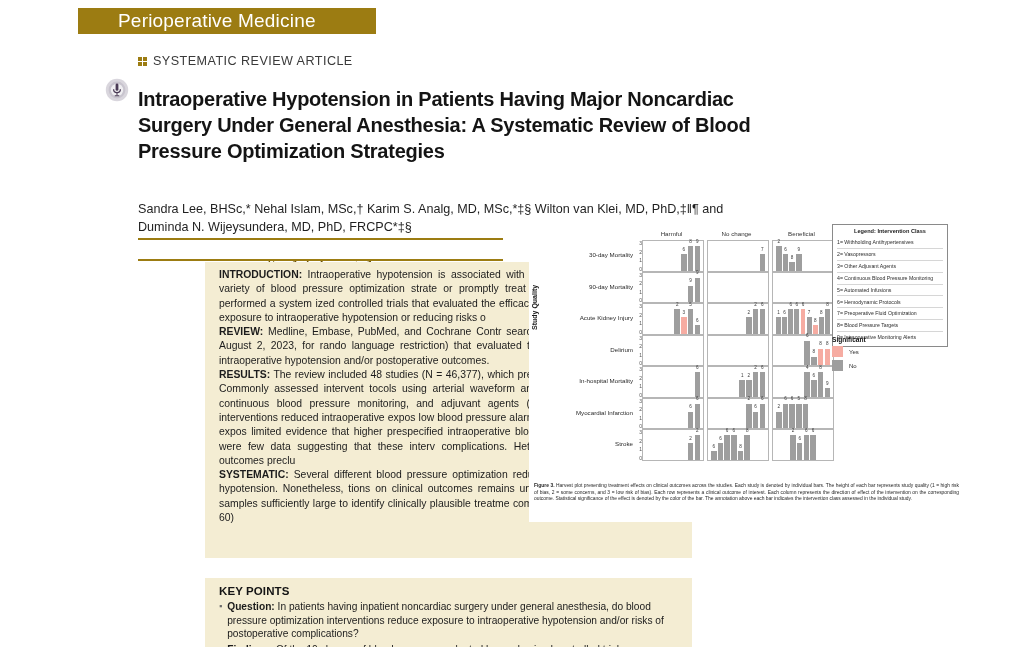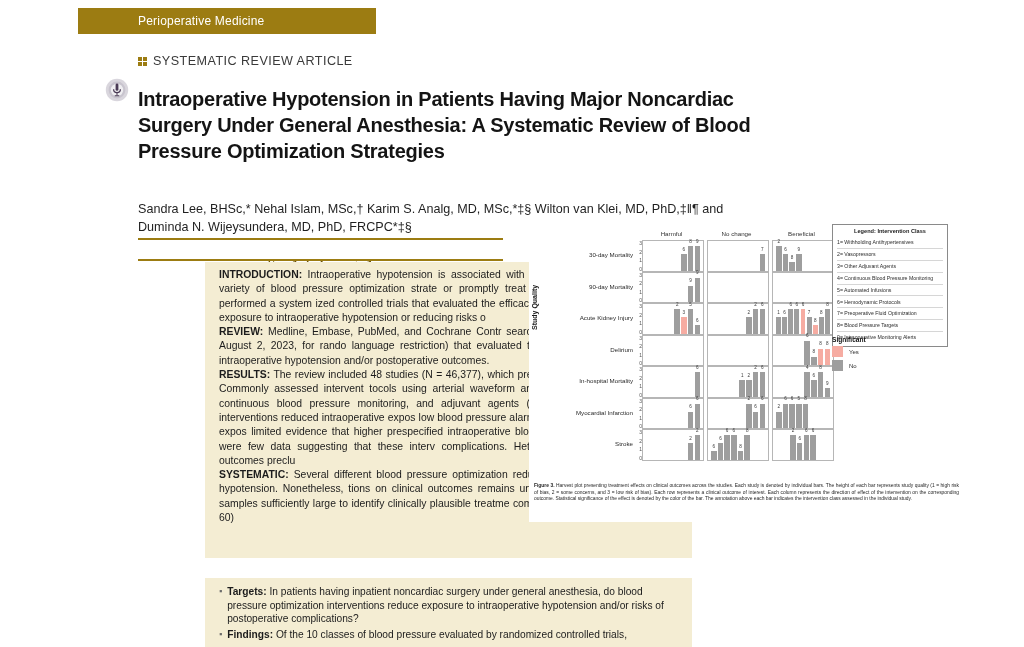--- a/index.html
+++ b/index.html
@@ -23,23 +23,23 @@
     left: 78px;
     top: 8px;
     width: 298px;
     height: 26px;
     background: #9c7c12;
     display: flex;
     align-items: center;
   }
   #section-banner .banner-text {
     color: #ffffff;
-    font-size: 12px;
+    font-size: 19px;
     letter-spacing: 0.2px;
-    margin-left: 60px;
+    margin-left: 40px;
     white-space: nowrap;
   }
 
   
   #article-type-row {
     position: absolute;
     left: 138px;
     top: 54px;
     display: flex;
     align-items: center;
@@ -403,23 +403,24 @@
 
 <div class="abs-left-rule"></div>
 <div id="abstract-box">
   <p><b>INTRODUCTION:</b><span> Intraoperative hypotension is associated with increa cations. Consequently, a variety of blood pressure optimization strate or promptly treat intraoperative hypotension. We performed a system ized controlled trials that evaluated the efficacy of blood pressure op mitigating exposure to intraoperative hypotension or reducing risks o</span></p>
   <p><b>REVIEW:</b><span> Medline, Embase, PubMed, and Cochrane Contr searched from database inception to August 2, 2023, for rando language restriction) that evaluated the impact of any blood pre on intraoperative hypotension and/or postoperative outcomes.</span></p>
   <p><b>RESULTS:</b><span> The review included 48 studies (N = 46,377), which pressure optimization interventions. Commonly assessed intervent tocols using arterial waveform analysis, preoperative withholding continuous blood pressure monitoring, and adjuvant agents (vasopr vulsants). These same interventions reduced intraoperative expos low blood pressure alarms had an inconsistent impact on expos limited evidence that higher prespecified intraoperative blood press of complications, there were few data suggesting that these interv complications. Heterogeneity in interventions and outcomes preclu</span></p>
   <p><b>SYSTEMATIC:</b><span> Several different blood pressure optimization reducing exposure to intraoperative hypotension. Nonetheless, tions on clinical outcomes remains unclear. Future trials should as in samples sufficiently large to identify clinically plausible treatme comes.</span> <span>(Anesth Analg 2025;141:38–60)</span></p>
 </div>
 
 <div id="key-points-box">
+  <div id="key-points-title">KEY POINTS</div>
   <div class="kp-item">
     <span class="kp-bullet">▪</span>
-    <span class="kp-text"><b>Targets:</b><span> In patients having inpatient noncardiac surgery under general anesthesia, do blood pressure optimization interventions reduce exposure to intraoperative hypotension and/or risks of postoperative complications?</span></span>
+    <span class="kp-text"><b>Question:</b><span> In patients having inpatient noncardiac surgery under general anesthesia, do blood pressure optimization interventions reduce exposure to intraoperative hypotension and/or risks of postoperative complications?</span></span>
   </div>
   <div class="kp-item">
     <span class="kp-bullet">▪</span>
     <span class="kp-text"><b>Findings:</b><span> Of the 10 classes of blood pressure evaluated by randomized controlled trials,</span></span>
   </div>
 </div>
 
 <div id="figure-panel">
 
   <div id="fig-plot-area">

